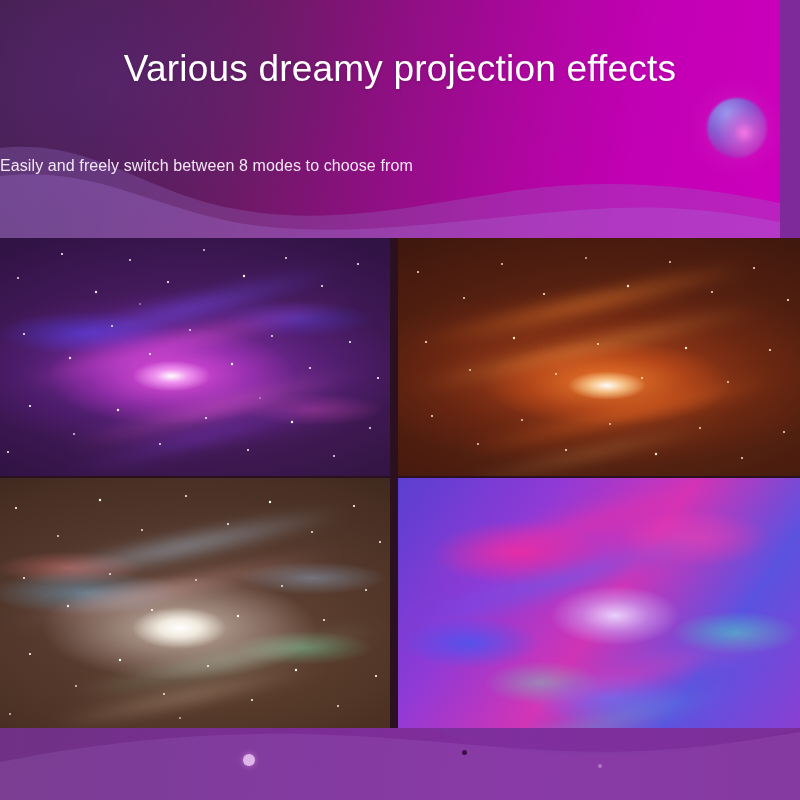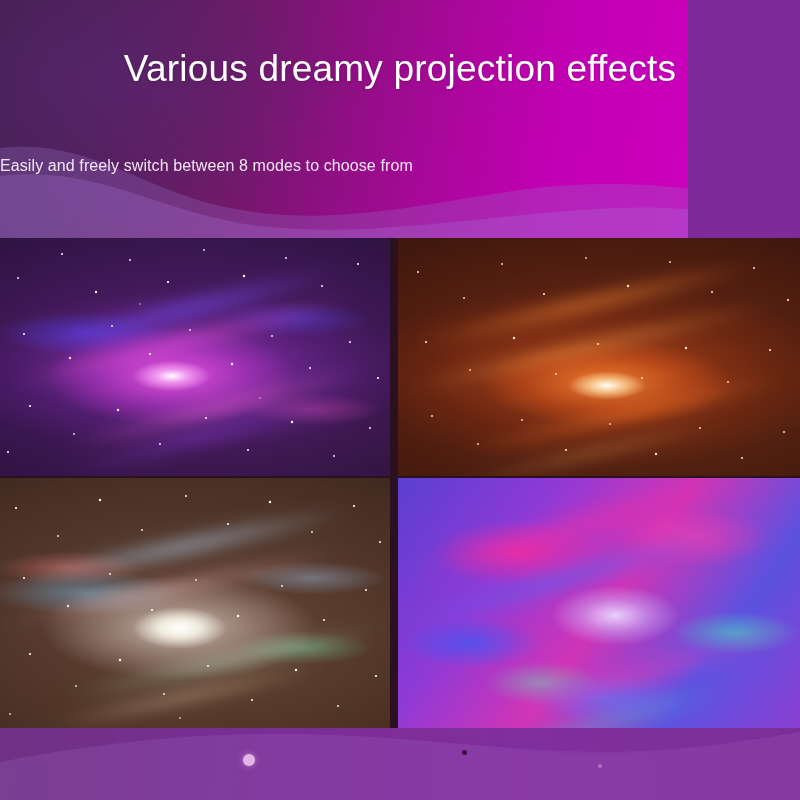--- a/index.html
+++ b/index.html
@@ -5,21 +5,21 @@
   html,body{margin:0;padding:0;}
   body{
     width:800px;height:800px;overflow:hidden;
     font-family:"Liberation Sans", sans-serif;
     background:#7e2a9b;
   }
   .page{position:relative;width:800px;height:800px;overflow:hidden;}
 
   
   .header{
-    position:absolute;left:0;top:0;width:688px;height:240px;overflow:hidden;
+    position:absolute;left:0;top:0;width:780px;height:240px;overflow:hidden;
     background:linear-gradient(100deg,
         #43204f 0%, #4e1f55 14%, #6b1a63 32%, #8f0f83 50%,
         #ae069f 66%, #c200b4 80%, #cc00bb 100%);
   }
   .header-glow{
     position:absolute;left:-60px;top:-80px;width:420px;height:320px;
     background:radial-gradient(ellipse at 40% 50%, rgba(90,40,120,.55), rgba(70,30,95,0) 70%);
     pointer-events:none;
   }
   .header-wave{position:absolute;left:0;bottom:0;width:800px;height:110px;}

